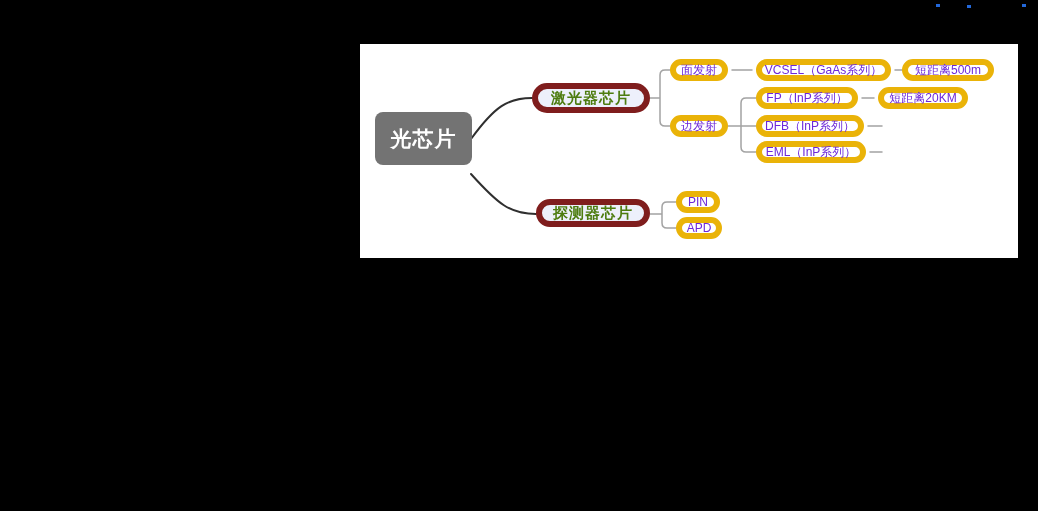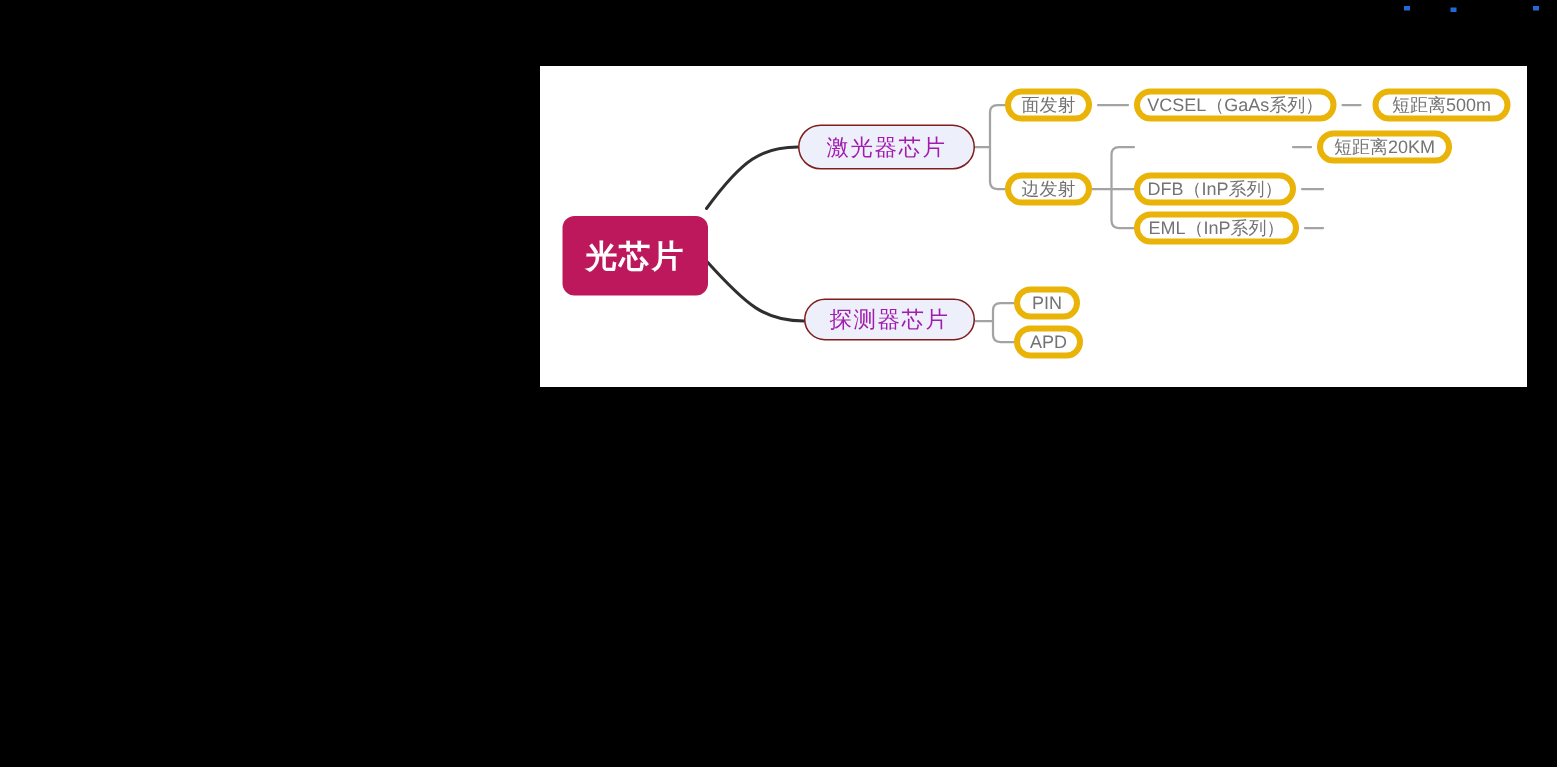--- a/index.html
+++ b/index.html
@@ -15,40 +15,40 @@
     position: absolute; left: 360px; top: 44px;
     width: 658px; height: 214px;
     background: #ffffff;
   }
   #links { position: absolute; left: 0; top: 0; width: 658px; height: 214px; }
 
   .node { position: absolute; display: flex; align-items: center; justify-content: center;
           white-space: nowrap; cursor: pointer; }
 
   .root-node {
-    left: 15px; top: 100px; width: 97px; height: 53px;
-    background: #be185d; color: #ffffff;
+    left: 15px; top: 68px; width: 97px; height: 53px;
+    background: #737373; color: #ffffff;
     border-radius: 8px; font-size: 21px; font-weight: bold; letter-spacing: 1px;
   }
 
   .branch-node {
-    background: #edf0fb; border: 1px solid #7f1d1d; color: #a21caf;
-    border-radius: 15px; font-size: 15px; font-weight: normal; letter-spacing: 1px;
+    background: #edf0fb; border: 6px solid #7f1d1d; color: #4d7c0f;
+    border-radius: 15px; font-size: 15px; font-weight: bold; letter-spacing: 1px;
   }
   .branch-laser    { left: 172px; top: 39px;  width: 118px; height: 30px; }
   .branch-detector { left: 176px; top: 155px; width: 114px; height: 28px; }
 
   .leaf-node {
-    background: #ffffff; border: 4px solid #eab308; color: #737373;
+    background: #ffffff; border: 6px solid #eab308; color: #6d28d9;
     border-radius: 11px; font-size: 12px; height: 22px;
   }
   .leaf-surface { left: 310px; top: 15px;  width: 58px; }
   .leaf-edge    { left: 310px; top: 71px;  width: 58px; }
   .leaf-vcsel   { left: 396px; top: 15px;  width: 135px; }
-  .leaf-d500    { left: 555px; top: 15px;  width: 92px; }
+  .leaf-d500    { left: 542px; top: 15px;  width: 92px; }
   .leaf-fp      { left: 396px; top: 43px;  width: 102px; }
   .leaf-d20     { left: 518px; top: 43px;  width: 90px; }
   .leaf-dfb     { left: 396px; top: 71px;  width: 108px; }
   .leaf-d40     { left: 526px; top: 71px;  width: 100px; }
   .leaf-eml     { left: 396px; top: 97px;  width: 110px; }
   .leaf-dgt40   { left: 526px; top: 97px;  width: 98px; }
   .leaf-pin     { left: 316px; top: 147px; width: 44px; }
   .leaf-apd     { left: 316px; top: 173px; width: 46px; }
 </style>
 </head>
@@ -86,20 +86,21 @@
   <div class="node branch-node branch-detector">探测器芯片</div>
 
   <div class="node leaf-node leaf-surface">面发射</div>
 
   <div class="node leaf-node leaf-vcsel">VCSEL（GaAs系列）</div>
 
   <div class="node leaf-node leaf-d500">短距离500m</div>
 
   <div class="node leaf-node leaf-edge">边发射</div>
 
+  <div class="node leaf-node leaf-fp">FP（InP系列）</div>
 
   <div class="node leaf-node leaf-d20">短距离20KM</div>
 
   <div class="node leaf-node leaf-dfb">DFB（InP系列）</div>
 
 
   <div class="node leaf-node leaf-eml">EML（InP系列）</div>
 
 
   <div class="node leaf-node leaf-pin">PIN</div>

